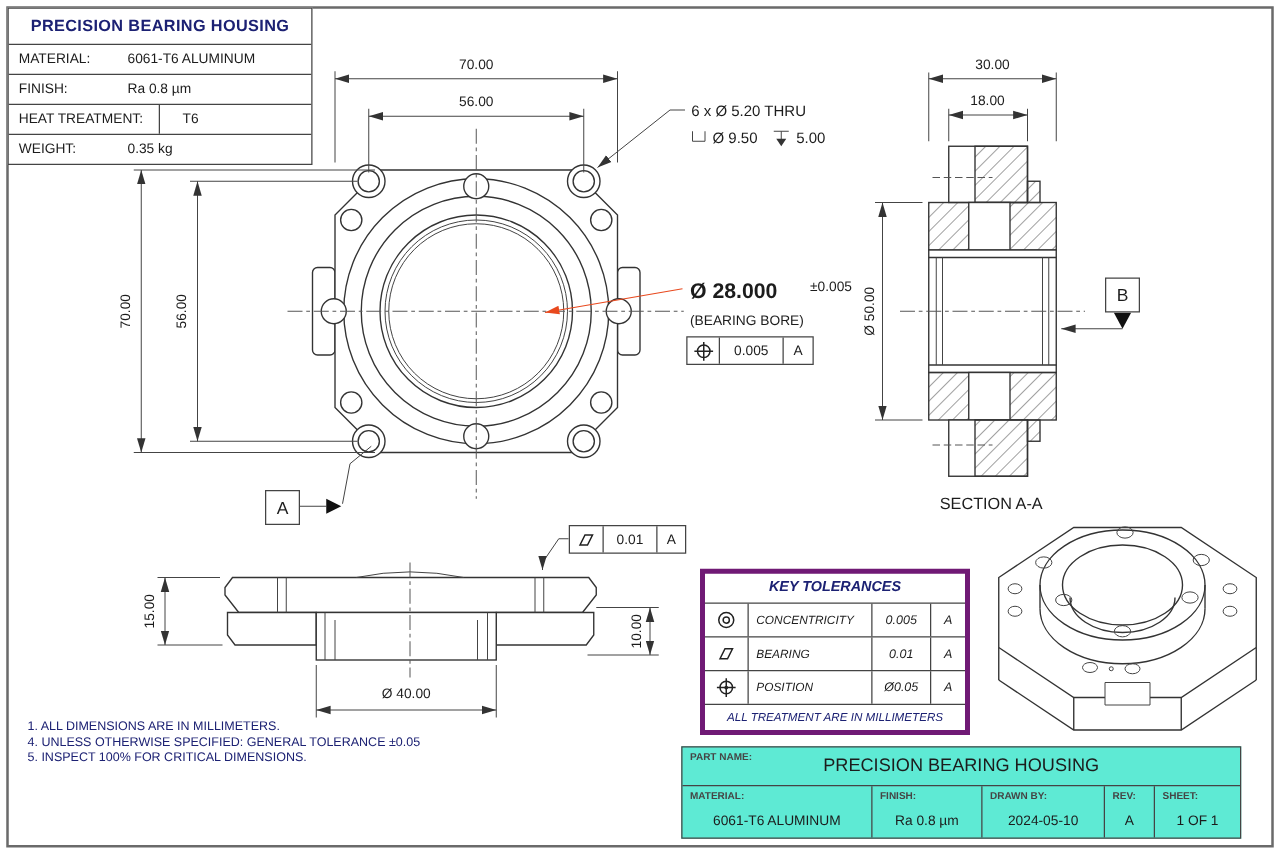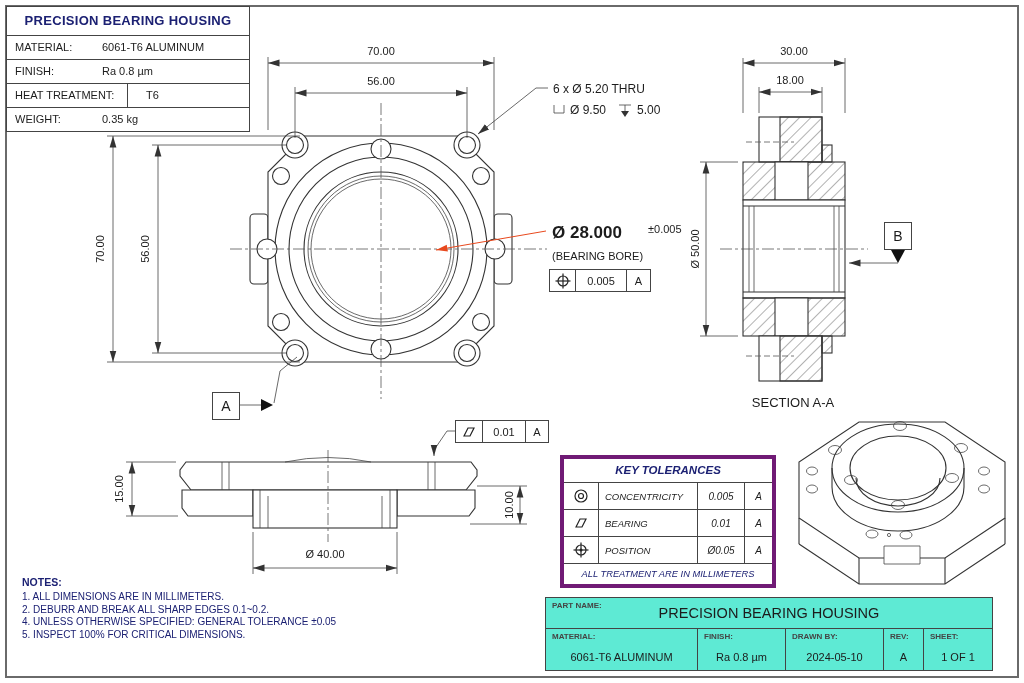--- a/index.html
+++ b/index.html
@@ -360,23 +360,21 @@
           </svg>
       </div>
       <div class="cn">POSITION</div>
       <div class="cv">Ø0.05</div>
       <div class="cd">A</div>
     </div>
     <div class="ft">ALL TREATMENT ARE IN MILLIMETERS</div>
   </div>
 
   <div class="notes">
-    <div class="nt">NOTES:</div>
     <div class="it">1. ALL DIMENSIONS ARE IN MILLIMETERS.</div>
-    <div class="it">2. DEBURR AND BREAK ALL SHARP EDGES 0.1~0.2.</div>
     <div class="it">4. UNLESS OTHERWISE SPECIFIED: GENERAL TOLERANCE ±0.05</div>
     <div class="it">5. INSPECT 100% FOR CRITICAL DIMENSIONS.</div>
   </div>
 
   <div class="tblock">
     <div class="r1">
       <span class="lab">PART NAME:</span>
       <div class="pn">PRECISION BEARING HOUSING</div>
     </div>
     <div class="r2">

